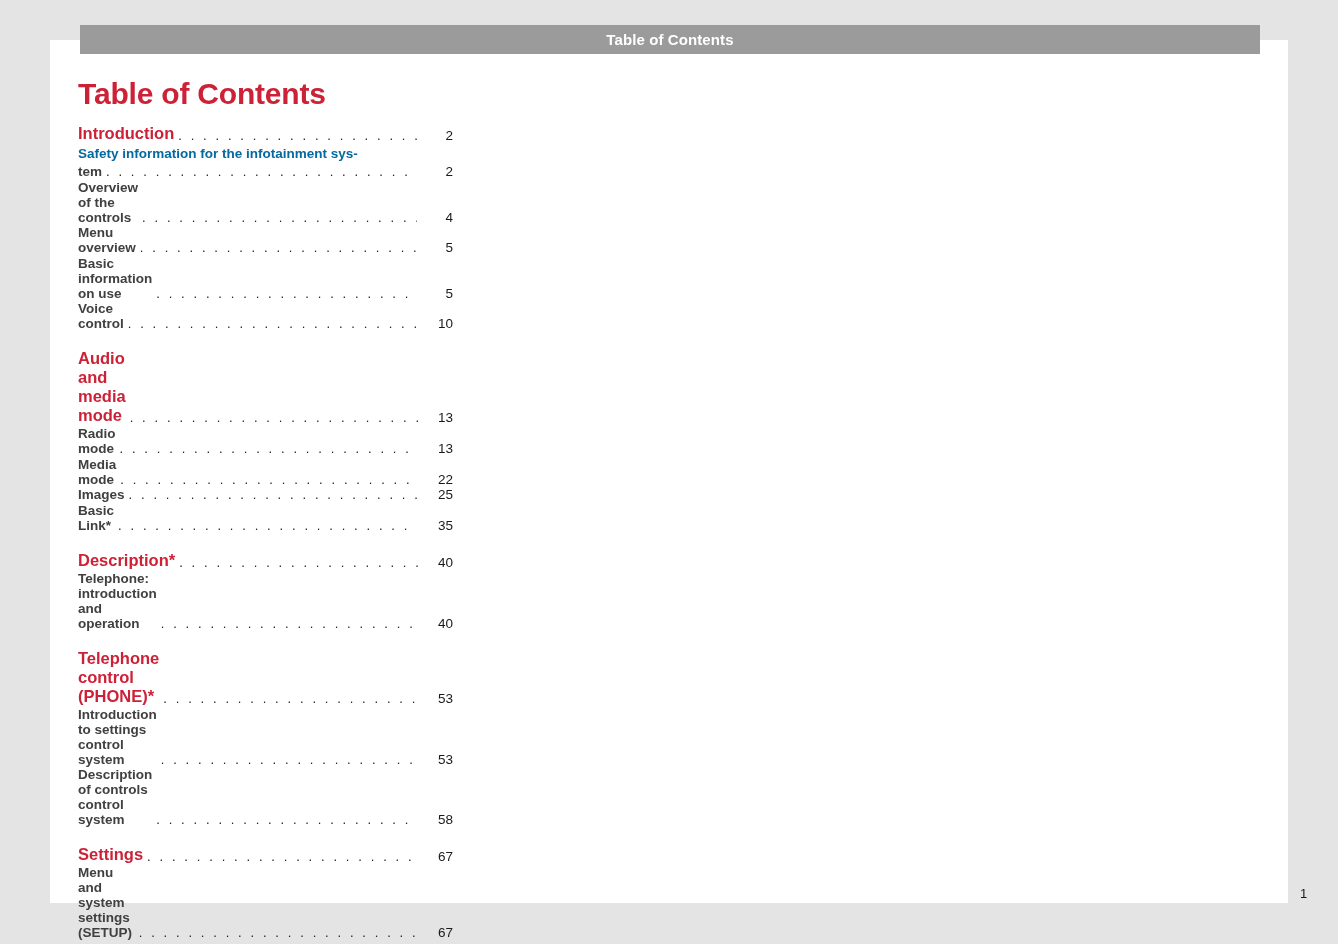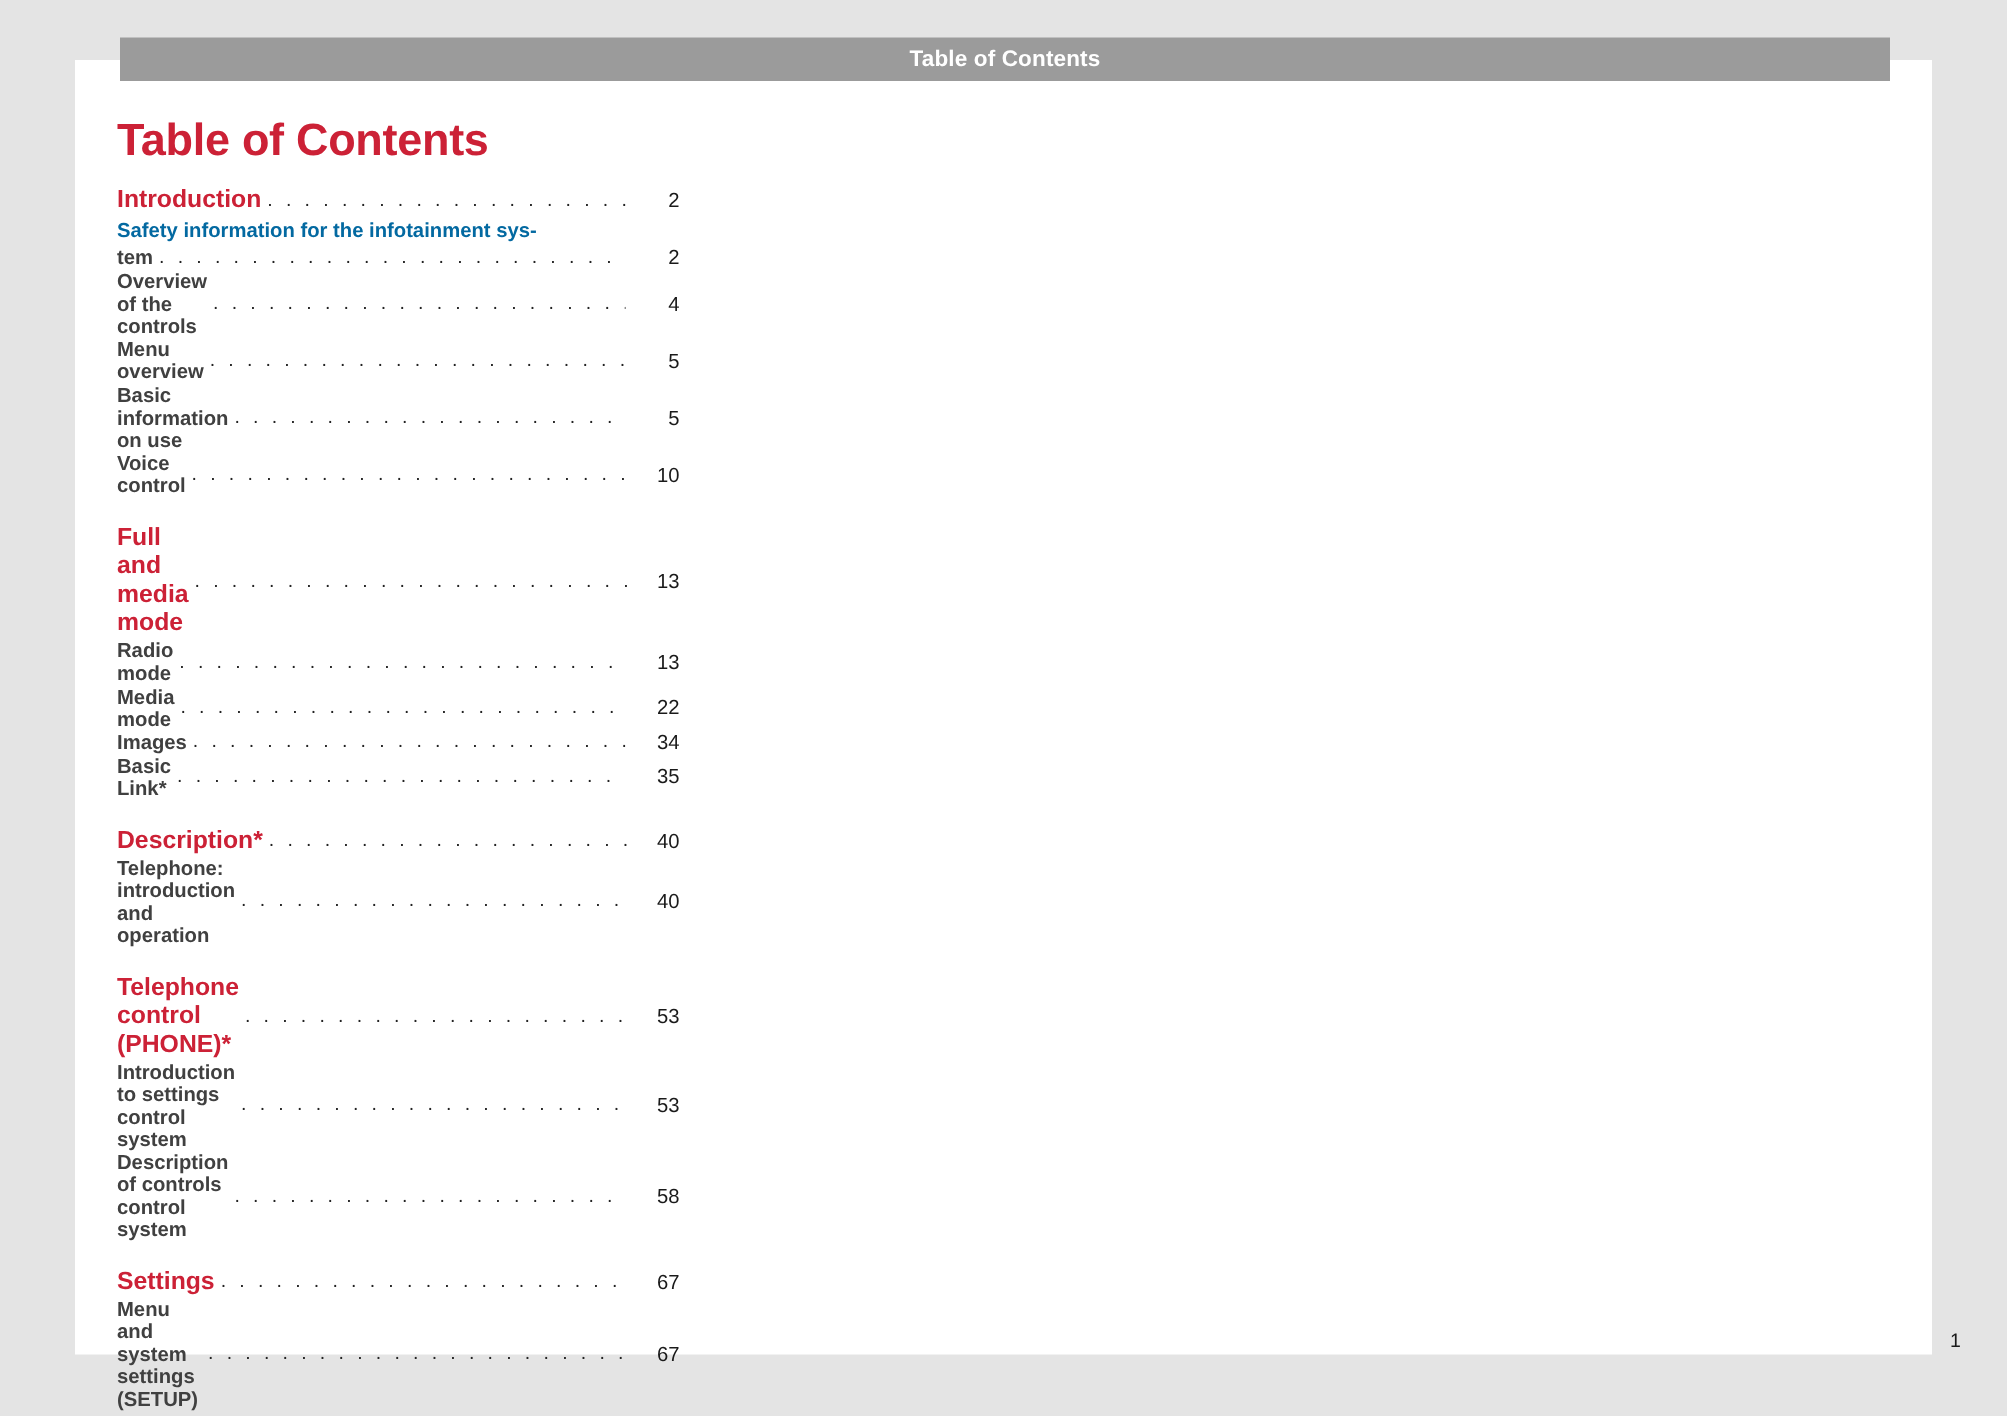--- a/index.html
+++ b/index.html
@@ -74,21 +74,21 @@
   
   .toc-section {
     margin-bottom: 0;
   }
   .toc-section + .toc-section {
     margin-top: 18px;
   }
 
   .toc-row {
     display: flex;
-    align-items: center;
+    align-items: flex-end;
     width: 375px;
   }
   .toc-row .label {
     font-weight: bold;
     white-space: pre-wrap;
   }
   .toc-row .leader {
     flex: 1 1 auto;
     overflow: hidden;
     white-space: nowrap;
@@ -184,38 +184,38 @@
           <span class="pagenum">5</span>
         </div>
         <div class="toc-row entry-row">
           <span class="label">Voice control</span>
           <span class="leader">. . . . . . . . . . . . . . . . . . . . . . . . . . . . . . . . . . . . . . . . . . . . . . . . . . . . . . . . . . . . . . . . . . . . . . . . . . . . . . . . . . . . . . . . . . </span>
           <span class="pagenum">10</span>
         </div>
       </div>
       <div class="toc-section">
         <div class="toc-row section-row">
-          <span class="label">Full and media mode</span>
+          <span class="label">Audio and media mode</span>
           <span class="leader">. . . . . . . . . . . . . . . . . . . . . . . . . . . . . . . . . . . . . . . . . . . . . . . . . . . . . . . . . . . . . . . . . . . . . . . . . . . . . . . . . . . . . . . . . . </span>
           <span class="pagenum">13</span>
         </div>
         <div class="toc-row entry-row">
           <span class="label">Radio mode</span>
           <span class="leader">. . . . . . . . . . . . . . . . . . . . . . . . . . . . . . . . . . . . . . . . . . . . . . . . . . . . . . . . . . . . . . . . . . . . . . . . . . . . . . . . . . . . . . . . . . </span>
           <span class="pagenum">13</span>
         </div>
         <div class="toc-row entry-row">
           <span class="label">Media mode</span>
           <span class="leader">. . . . . . . . . . . . . . . . . . . . . . . . . . . . . . . . . . . . . . . . . . . . . . . . . . . . . . . . . . . . . . . . . . . . . . . . . . . . . . . . . . . . . . . . . . </span>
           <span class="pagenum">22</span>
         </div>
         <div class="toc-row entry-row">
           <span class="label">Images</span>
           <span class="leader">. . . . . . . . . . . . . . . . . . . . . . . . . . . . . . . . . . . . . . . . . . . . . . . . . . . . . . . . . . . . . . . . . . . . . . . . . . . . . . . . . . . . . . . . . . </span>
-          <span class="pagenum">34</span>
+          <span class="pagenum">25</span>
         </div>
         <div class="toc-row entry-row">
           <span class="label">Basic Link*</span>
           <span class="leader">. . . . . . . . . . . . . . . . . . . . . . . . . . . . . . . . . . . . . . . . . . . . . . . . . . . . . . . . . . . . . . . . . . . . . . . . . . . . . . . . . . . . . . . . . . </span>
           <span class="pagenum">35</span>
         </div>
       </div>
       <div class="toc-section">
         <div class="toc-row section-row">
           <span class="label">Description*</span>

